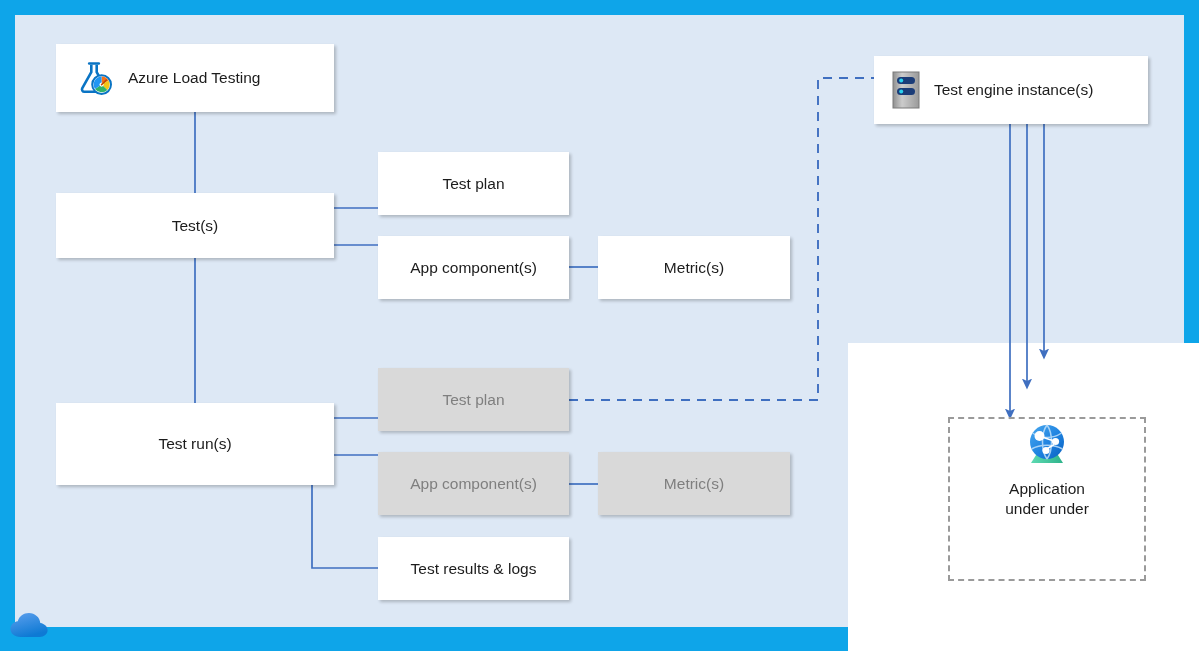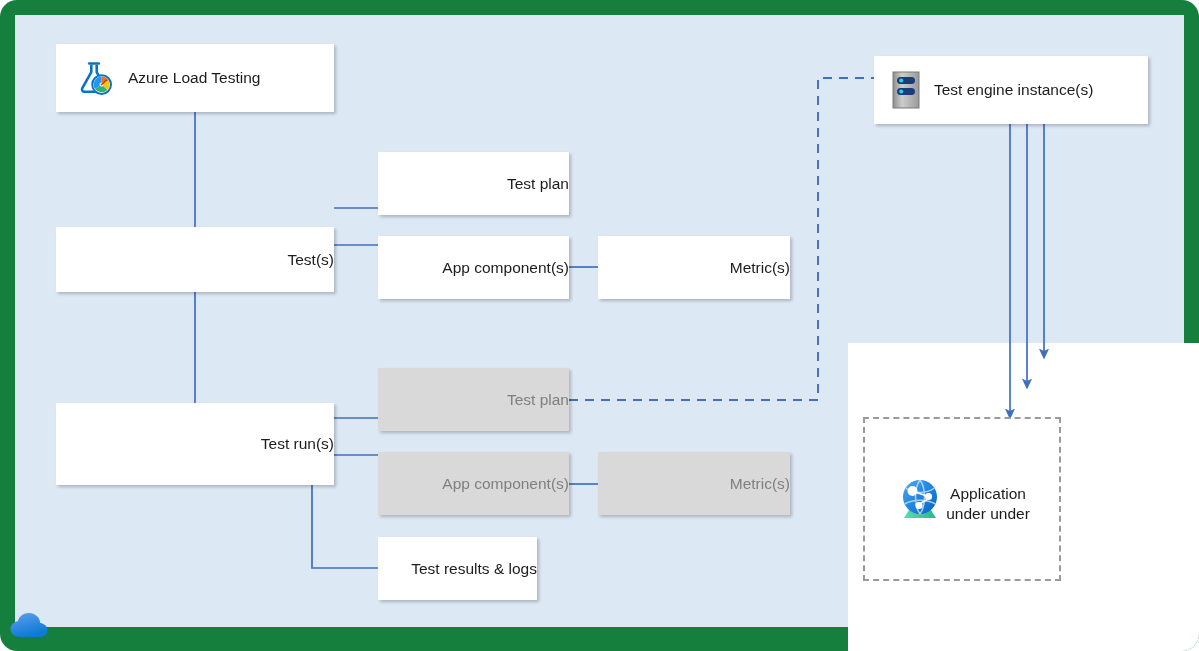--- a/index.html
+++ b/index.html
@@ -7,23 +7,22 @@
     padding: 0;
     background: #ffffff;
   }
   body {
     font-family: "Liberation Sans", "DejaVu Sans", sans-serif;
   }
   #canvas {
     position: relative;
     width: 1199px;
     height: 651px;
-    background: #15803d;
+    background: #0ea5e9;
     overflow: hidden;
-    border-radius: 17px;
   }
 
   
   .region {
     position: absolute;
   }
   #azure-region {
     left: 15px;
     top: 15px;
     width: 1169px;
@@ -47,21 +46,21 @@
     height: 651px;
     pointer-events: none;
   }
 
   
   .node {
     position: absolute;
     box-sizing: border-box;
     display: flex;
     align-items: center;
-    justify-content: flex-end;
+    justify-content: center;
     font-size: 15.5px;
     color: #1c1c1c;
     background: #ffffff;
     box-shadow: 2px 2px 3px rgba(0,0,0,0.22);
     text-align: center;
     line-height: 1.25;
   }
   .node.dim {
     background: #d9d9d9;
     color: #7f7f7f;
@@ -81,30 +80,30 @@
     display: inline-block;
     flex: 0 0 auto;
     line-height: 0;
   }
   .icon-lt   { margin-left: 18px; }
   .icon-srv  { margin-left: 18px; }
 
   
   #aut-box {
     position: absolute;
-    left: 863px;
+    left: 948px;
     top: 417px;
     width: 198px;
     height: 164px;
     box-sizing: border-box;
     border: 2px dashed #9a9a9a;
     background: transparent;
     display: flex;
+    flex-direction: column;
     align-items: center;
-    justify-content: center;
   }
   #aut-box .aut-label {
     margin-top: 10px;
     font-size: 15.5px;
     color: #1c1c1c;
     text-align: center;
     line-height: 1.3;
   }
 
   
@@ -174,21 +173,21 @@
         <path d="M27.6 26.6 L34.6 22.6 A8.2 8.2 0 0 1 33.4 31.9 z" fill="#f5c518"></path>
         <path d="M27.6 26.6 L33.4 31.9 A8.2 8.2 0 0 1 21.0 31.1 z" fill="#32b36b"></path>
         <path d="M27.6 26.6 L21.0 31.1 A8.2 8.2 0 0 1 27.6 18.4 z" fill="#2196f3"></path>
         <circle cx="27.6" cy="26.6" r="2.1" fill="#ffffff"></circle>
         <path d="M27.6 26.6 L32.3 22.1" stroke="#c24a00" stroke-width="1.6" stroke-linecap="round"></path>
       </svg>
     </span>
     <span class="label">Azure Load Testing</span>
   </div>
 
-  <div class="node" style="left:56px; top:193px; width:278px; height:65px;margin-top:34px;">
+  <div class="node" style="left:56px; top:193px; width:278px; height:65px;">
     <span class="label">Test(s)</span>
   </div>
 
   <div class="node" style="left:378px; top:152px; width:191px; height:63px;">
     <span class="label">Test plan</span>
   </div>
 
   <div class="node" style="left:378px; top:236px; width:191px; height:63px;">
     <span class="label">App component(s)</span>
   </div>
@@ -206,21 +205,21 @@
   </div>
 
   <div class="node dim" style="left:378px; top:452px; width:191px; height:63px;">
     <span class="label">App component(s)</span>
   </div>
 
   <div class="node dim" style="left:598px; top:452px; width:192px; height:63px;">
     <span class="label">Metric(s)</span>
   </div>
 
-  <div class="node" style="left:378px; top:537px; width:159px; height:63px;">
+  <div class="node" style="left:378px; top:537px; width:191px; height:63px;">
     <span class="label">Test results &amp; logs</span>
   </div>
 
   <div class="node with-icon" style="left:874px; top:44px; width:274px; height:68px;margin-top:12px;">
     <span class="icon icon-srv">
       <svg width="28" height="38" viewBox="0 0 28 38">
         <defs>
           <linearGradient id="srvGrad" x1="0" y1="0" x2="1" y2="0">
             <stop offset="0%" stop-color="#8f8f8f"></stop>
             <stop offset="35%" stop-color="#cccccc"></stop>

